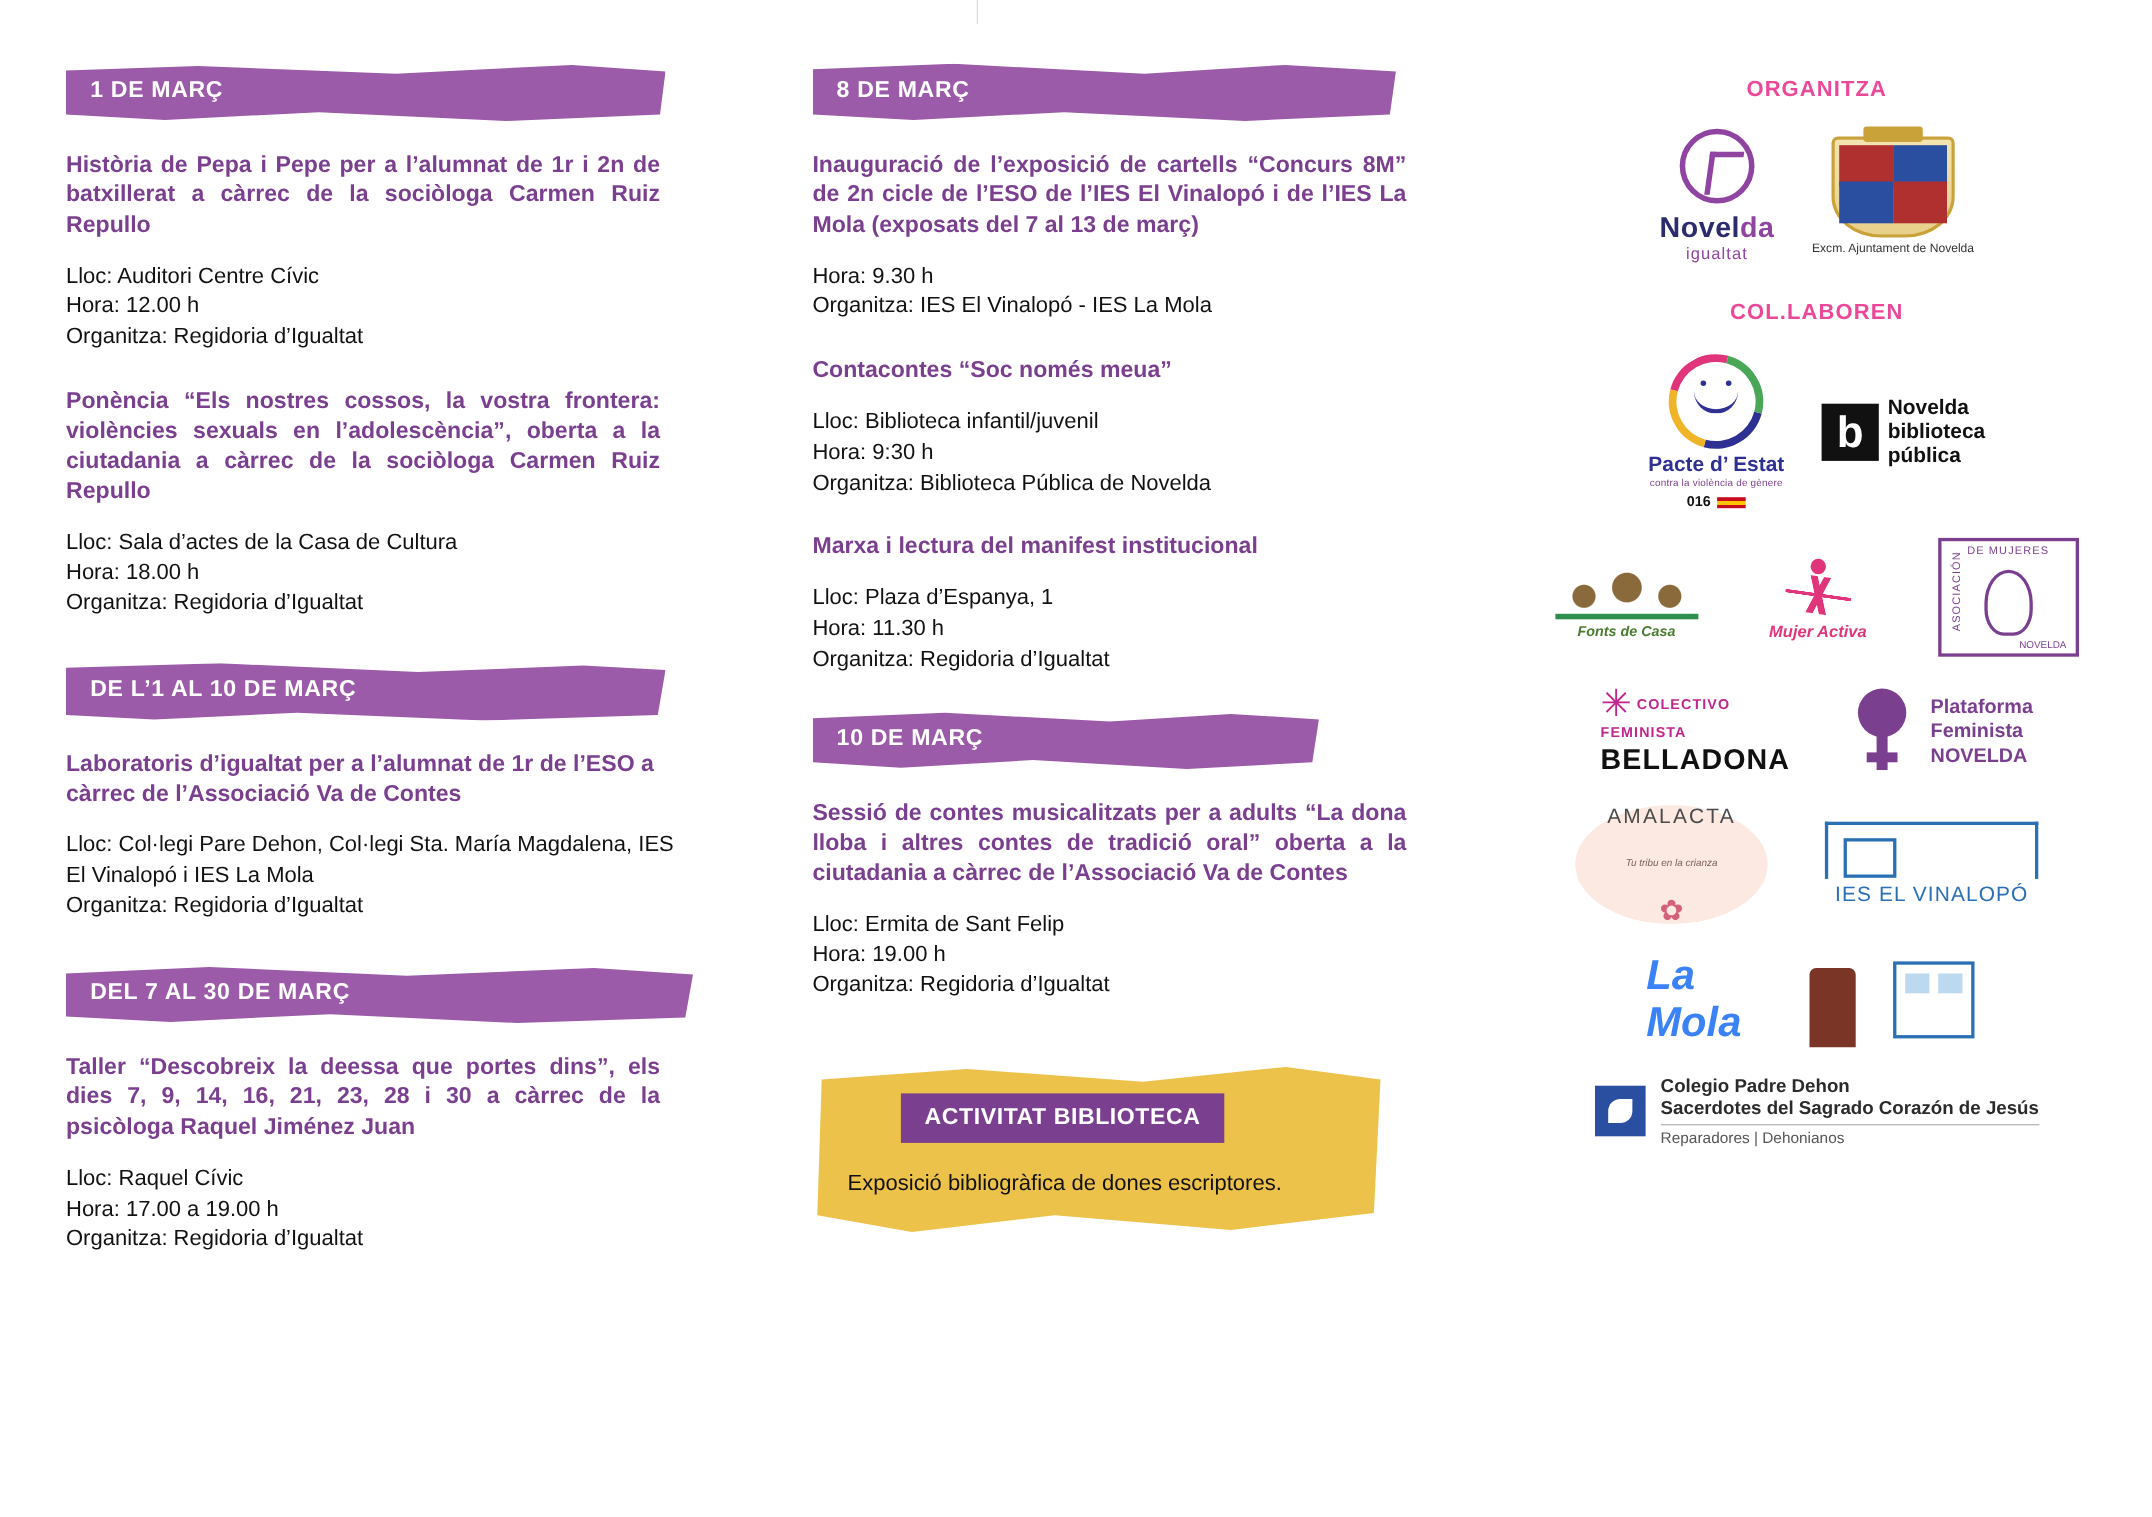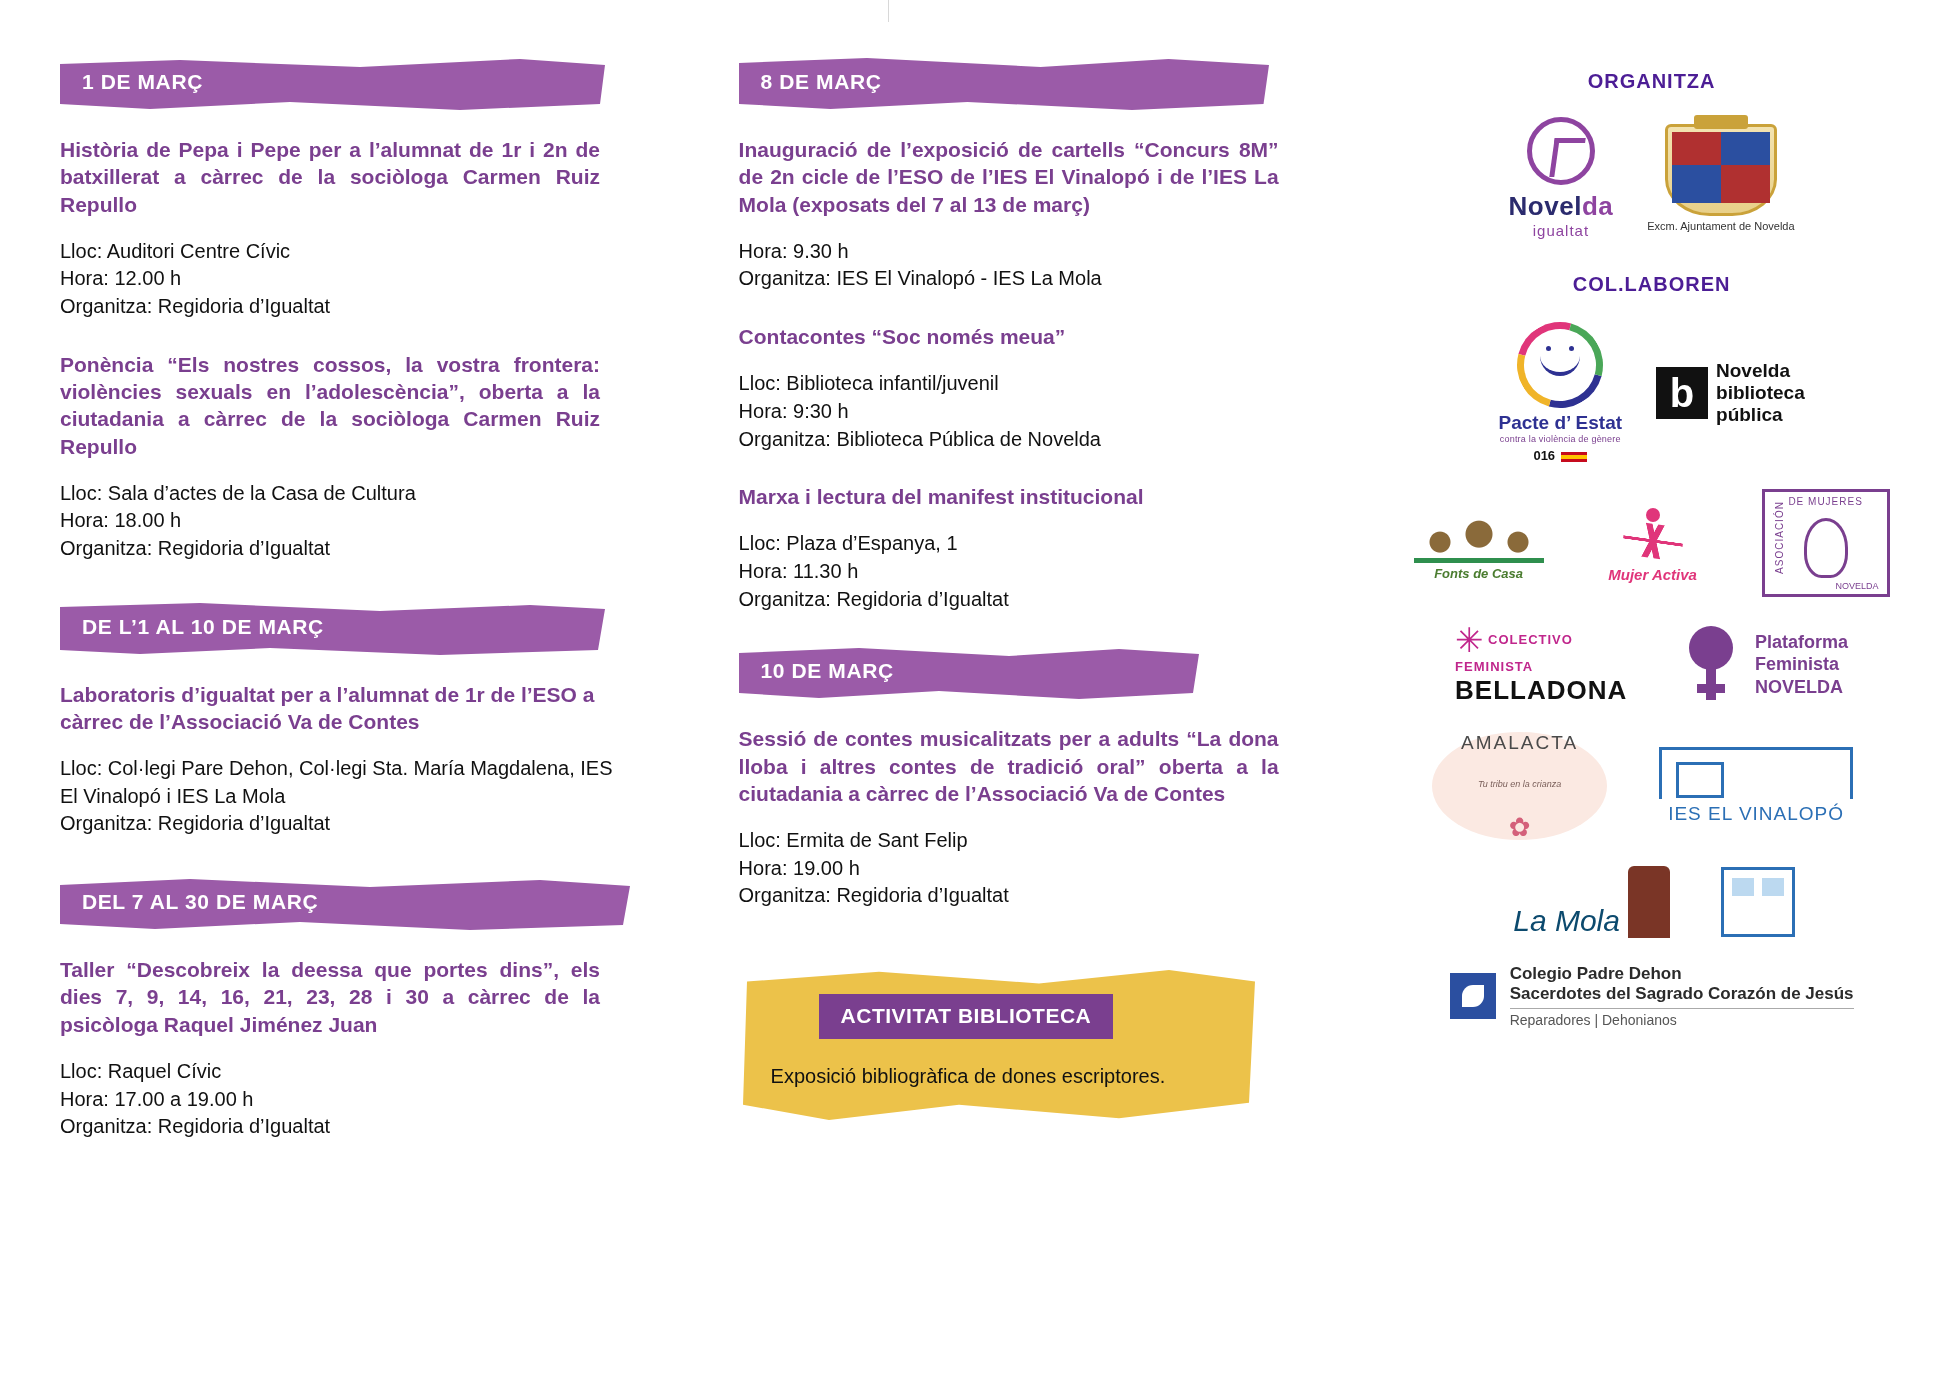--- a/index.html
+++ b/index.html
@@ -100,21 +100,21 @@
     color: #111;
     margin: 26px 0 0 32px;
   }
 
   
   .r-heading {
     text-align: center;
     font-size: 20px;
     font-weight: bold;
     letter-spacing: 1px;
-    color: #4c1d95;
+    color: #ec4899;
     margin-bottom: 24px;
   }
   .r-heading.second { margin-top: 34px; margin-bottom: 26px; }
   .logo-row {
     display: flex;
     align-items: center;
     justify-content: center;
     gap: 34px;
     margin-bottom: 26px;
   }
@@ -311,21 +311,21 @@
     position: relative;
   }
   .vina-roof:after {
     content: ""; position: absolute; left: 14px; top: 12px; width: 42px; height: 30px;
     border: 3px solid #2b6fb5;
   }
   .vina-txt { font-size: 19px; color: #2b6fb5; letter-spacing: 1px; margin-top: 4px; }
 
   
   .mola { width: 190px; display: flex; align-items: flex-end; justify-content: center; gap: 8px;}
-  .mola-t { font-size: 30px; color: #0c4a6e; font-style: italic; }
+  .mola-t { font-size: 38px; color: #3b82f6; font-style: italic; font-weight: bold; }
   .mola-tower { width: 42px; height: 72px; background: #7a3526; border-radius: 6px 6px 0 0; }
 
   
   .carm { display: flex; align-items: center; gap: 12px; }
   .carm-b {
     width: 74px; height: 70px; border: 3px solid #2b6fb5; position: relative;
   }
   .carm-b:before {
     content: ""; position: absolute; left: 8px; top: 8px; width: 22px; height: 18px;
     background: #bcd9f0;

